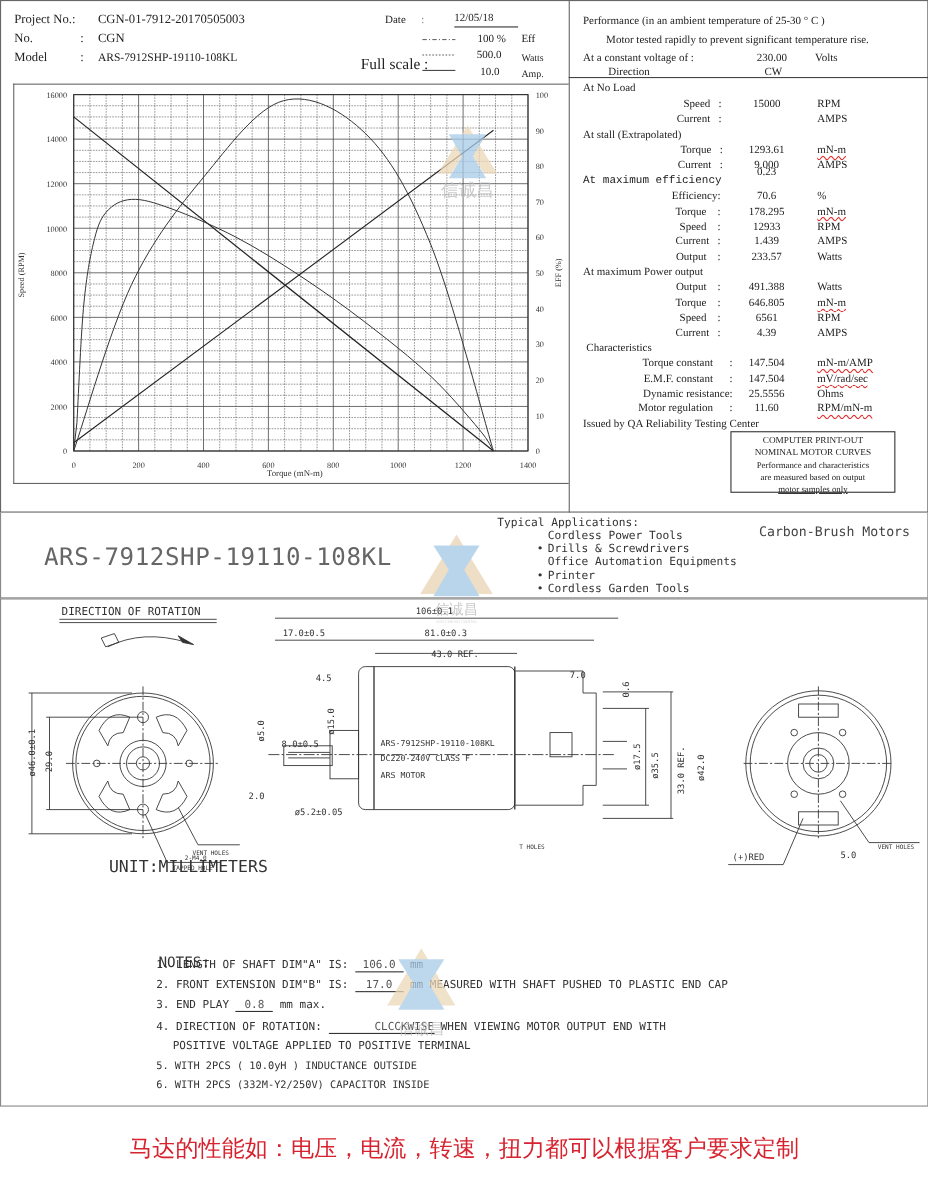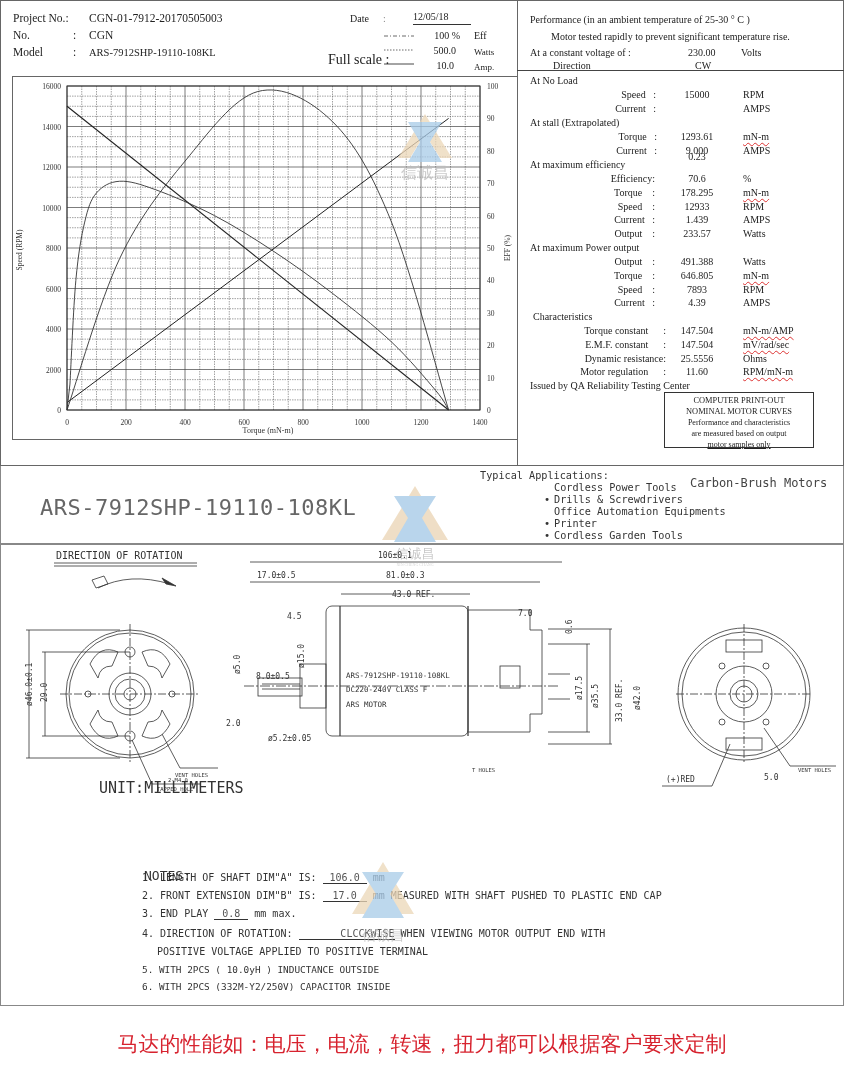--- a/index.html
+++ b/index.html
@@ -13,21 +13,21 @@
   .perf { font-size: 10px; line-height: 13.8px; }
   .perf .row { position: absolute; white-space: nowrap; }
   .perf .sec { position: absolute; left: 530px; white-space: nowrap; }
   .u { text-decoration: underline wavy #d33; text-decoration-thickness: 0.5px; text-underline-offset: 2px; }
 
   .noteBox { position: absolute; left: 664px; top: 392px; width: 150px; height: 56px; border: 1px solid #333; font-size: 8px; line-height: 11px; text-align: center; padding-top: 2px; }
   .noteBox .t { font-size: 8.4px; }
 
   .banner-title { position: absolute; left: 40px; top: 495px; font-family: "DejaVu Sans Mono", monospace; font-size: 22px; letter-spacing: 0.5px; color: #666; }
   .apps { position: absolute; left: 452px; top: 470px; font-family: "DejaVu Sans Mono", monospace; font-size: 10.2px; line-height: 12px; color: #333; }
-  .apps div { white-space: nowrap; margin-left: 28px; }
+  .apps div { white-space: nowrap; }
   .carbon { position: absolute; left: 690px; top: 476px; font-family: "DejaVu Sans Mono", monospace; font-size: 12px; color: #444; }
 
   .notes { font-family: "DejaVu Sans Mono", monospace; font-size: 10px; color: #333; }
   .notes .ln { position: absolute; white-space: nowrap; }
   .ul { display: inline-block; border-bottom: 1px solid #333; text-align: center; color: #555; }
 
   .red-banner { position: absolute; left: 0; top: 1030px; width: 844px; text-align: center; font-family: "DejaVu Sans", sans-serif; font-size: 21px; color: #d7232f; }
 
   svg text { font-family: "Liberation Serif", serif; }
   .dwg text { font-family: "DejaVu Sans Mono", monospace; }
@@ -201,21 +201,21 @@
     <span class="row" style="top: 101.8px; right: 188px; white-space: pre;">Current   :</span>
     <span class="row" style="top: 101.8px; left: 672px; width: 50px; text-align: center; margin-top: 48px;">0.23</span>
     <span class="row" style="top: 101.8px; left: 743px;">AMPS</span>
     <span class="sec" style="top: 116px;">At stall (Extrapolated)</span>
     <span class="row" style="top: 130px; right: 187px; white-space: pre;">Torque   :</span>
     <span class="row" style="top: 130px; left: 672px; width: 50px; text-align: center;">1293.61</span>
     <span class="row u" style="top: 130px; left: 743px;">mN-m</span>
     <span class="row" style="top: 143.8px; right: 187px; white-space: pre;">Current   :</span>
     <span class="row" style="top: 143.8px; left: 672px; width: 50px; text-align: center;">9.000</span>
     <span class="row" style="top: 143.8px; left: 743px;">AMPS</span>
-    <span class="sec" style="top: 158px;">At maximum efficiency</span>
+    <span class="sec" style="top: 158px; font-family: Liberation Mono, monospace;">At maximum efficiency</span>
     <span class="row" style="top: 172px; right: 189px; white-space: pre;">Efficiency:</span>
     <span class="row" style="top: 172px; left: 672px; width: 50px; text-align: center;">70.6</span>
     <span class="row" style="top: 172px; left: 743px;">%</span>
     <span class="row" style="top: 185.8px; right: 189px; white-space: pre;">Torque    :</span>
     <span class="row" style="top: 185.8px; left: 672px; width: 50px; text-align: center;">178.295</span>
     <span class="row u" style="top: 185.8px; left: 743px;">mN-m</span>
     <span class="row" style="top: 199.6px; right: 189px; white-space: pre;">Speed    :</span>
     <span class="row" style="top: 199.6px; left: 672px; width: 50px; text-align: center;">12933</span>
     <span class="row" style="top: 199.6px; left: 743px;">RPM</span>
     <span class="row" style="top: 213.4px; right: 189px; white-space: pre;">Current   :</span>
@@ -225,21 +225,21 @@
     <span class="row" style="top: 227.2px; left: 672px; width: 50px; text-align: center;">233.57</span>
     <span class="row" style="top: 227.2px; left: 743px;">Watts</span>
     <span class="sec" style="top: 241px;">At maximum  Power output</span>
     <span class="row" style="top: 255px; right: 189px; white-space: pre;">Output    :</span>
     <span class="row" style="top: 255px; left: 672px; width: 50px; text-align: center;">491.388</span>
     <span class="row" style="top: 255px; left: 743px;">Watts</span>
     <span class="row" style="top: 268.8px; right: 189px; white-space: pre;">Torque    :</span>
     <span class="row" style="top: 268.8px; left: 672px; width: 50px; text-align: center;">646.805</span>
     <span class="row u" style="top: 268.8px; left: 743px;">mN-m</span>
     <span class="row" style="top: 282.6px; right: 189px; white-space: pre;">Speed    :</span>
-    <span class="row" style="top: 282.6px; left: 672px; width: 50px; text-align: center;">7893</span>
+    <span class="row" style="top: 282.6px; left: 672px; width: 50px; text-align: center;">6561</span>
     <span class="row" style="top: 282.6px; left: 743px;">RPM</span>
     <span class="row" style="top: 296.4px; right: 189px; white-space: pre;">Current   :</span>
     <span class="row" style="top: 296.4px; left: 672px; width: 50px; text-align: center;">4.39</span>
     <span class="row" style="top: 296.4px; left: 743px;">AMPS</span>
     <span class="sec" style="top: 310px; left: 533px;">Characteristics</span>
     <span class="row" style="top: 324px; right: 178px; white-space: pre;">Torque constant      :</span>
     <span class="row" style="top: 324px; left: 672px; width: 50px; text-align: center;">147.504</span>
     <span class="row u" style="top: 324px; left: 743px;">mN-m/AMP</span>
     <span class="row" style="top: 337.8px; right: 178px; white-space: pre;">E.M.F. constant      :</span>
     <span class="row" style="top: 337.8px; left: 672px; width: 50px; text-align: center;">147.504</span>

